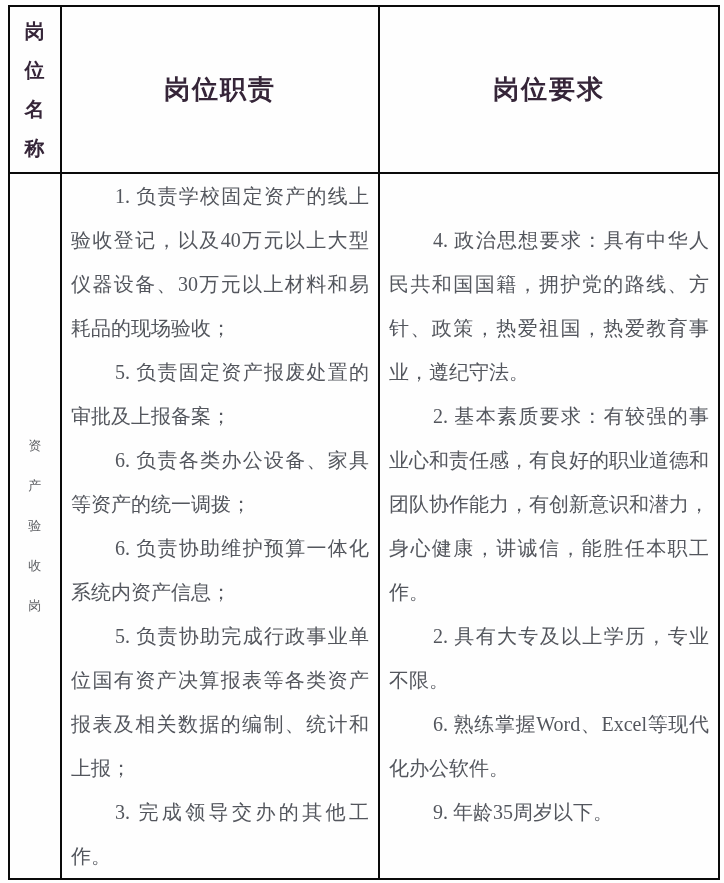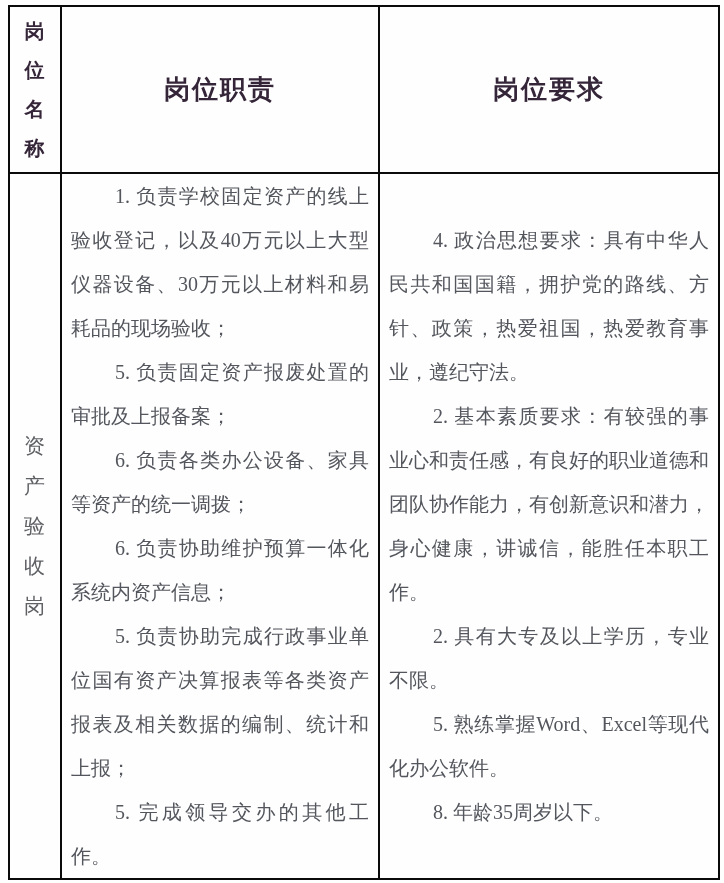--- a/index.html
+++ b/index.html
@@ -51,21 +51,21 @@
     text-align: left;
   }
   .vertical.head {
     font-weight: bold;
     font-size: 20px;
     line-height: 39px;
     color: #352538;
   }
   .vertical.bodychars {
     font-weight: normal;
-    font-size: 21px;
+    font-size: 13px;
     line-height: 40px;
     color: #5f6165;
   }
 
   
   .text-cell-inner {
     padding: 0 9px;
   }
   .para {
     margin: 0;
@@ -102,28 +102,28 @@
         <td>
           <div class="vertical bodychars">资产验收岗</div>
         </td>
         <td>
           <div class="text-cell-inner">
             <p class="para">1. 负责学校固定资产的线上验收登记，以及40万元以上大型仪器设备、30万元以上材料和易耗品的现场验收；</p>
             <p class="para">5. 负责固定资产报废处置的审批及上报备案；</p>
             <p class="para">6. 负责各类办公设备、家具等资产的统一调拨；</p>
             <p class="para">6. 负责协助维护预算一体化系统内资产信息；</p>
             <p class="para">5. 负责协助完成行政事业单位国有资产决算报表等各类资产报表及相关数据的编制、统计和上报；</p>
-            <p class="para">5. 完成领导交办的其他工作。</p>
+            <p class="para">3. 完成领导交办的其他工作。</p>
           </div>
         </td>
         <td>
           <div class="text-cell-inner">
             <p class="para">4. 政治思想要求：具有中华人民共和国国籍，拥护党的路线、方针、政策，热爱祖国，热爱教育事业，遵纪守法。</p>
             <p class="para">2. 基本素质要求：有较强的事业心和责任感，有良好的职业道德和团队协作能力，有创新意识和潜力，身心健康，讲诚信，能胜任本职工作。</p>
             <p class="para">2. 具有大专及以上学历，专业不限。</p>
-            <p class="para">5. 熟练掌握Word、Excel等现代化办公软件。</p>
-            <p class="para">8. 年龄35周岁以下。</p>
+            <p class="para">6. 熟练掌握Word、Excel等现代化办公软件。</p>
+            <p class="para">9. 年龄35周岁以下。</p>
           </div>
         </td>
       </tr>
     </tbody>
   </table>
 </div>
 
 </body></html>

